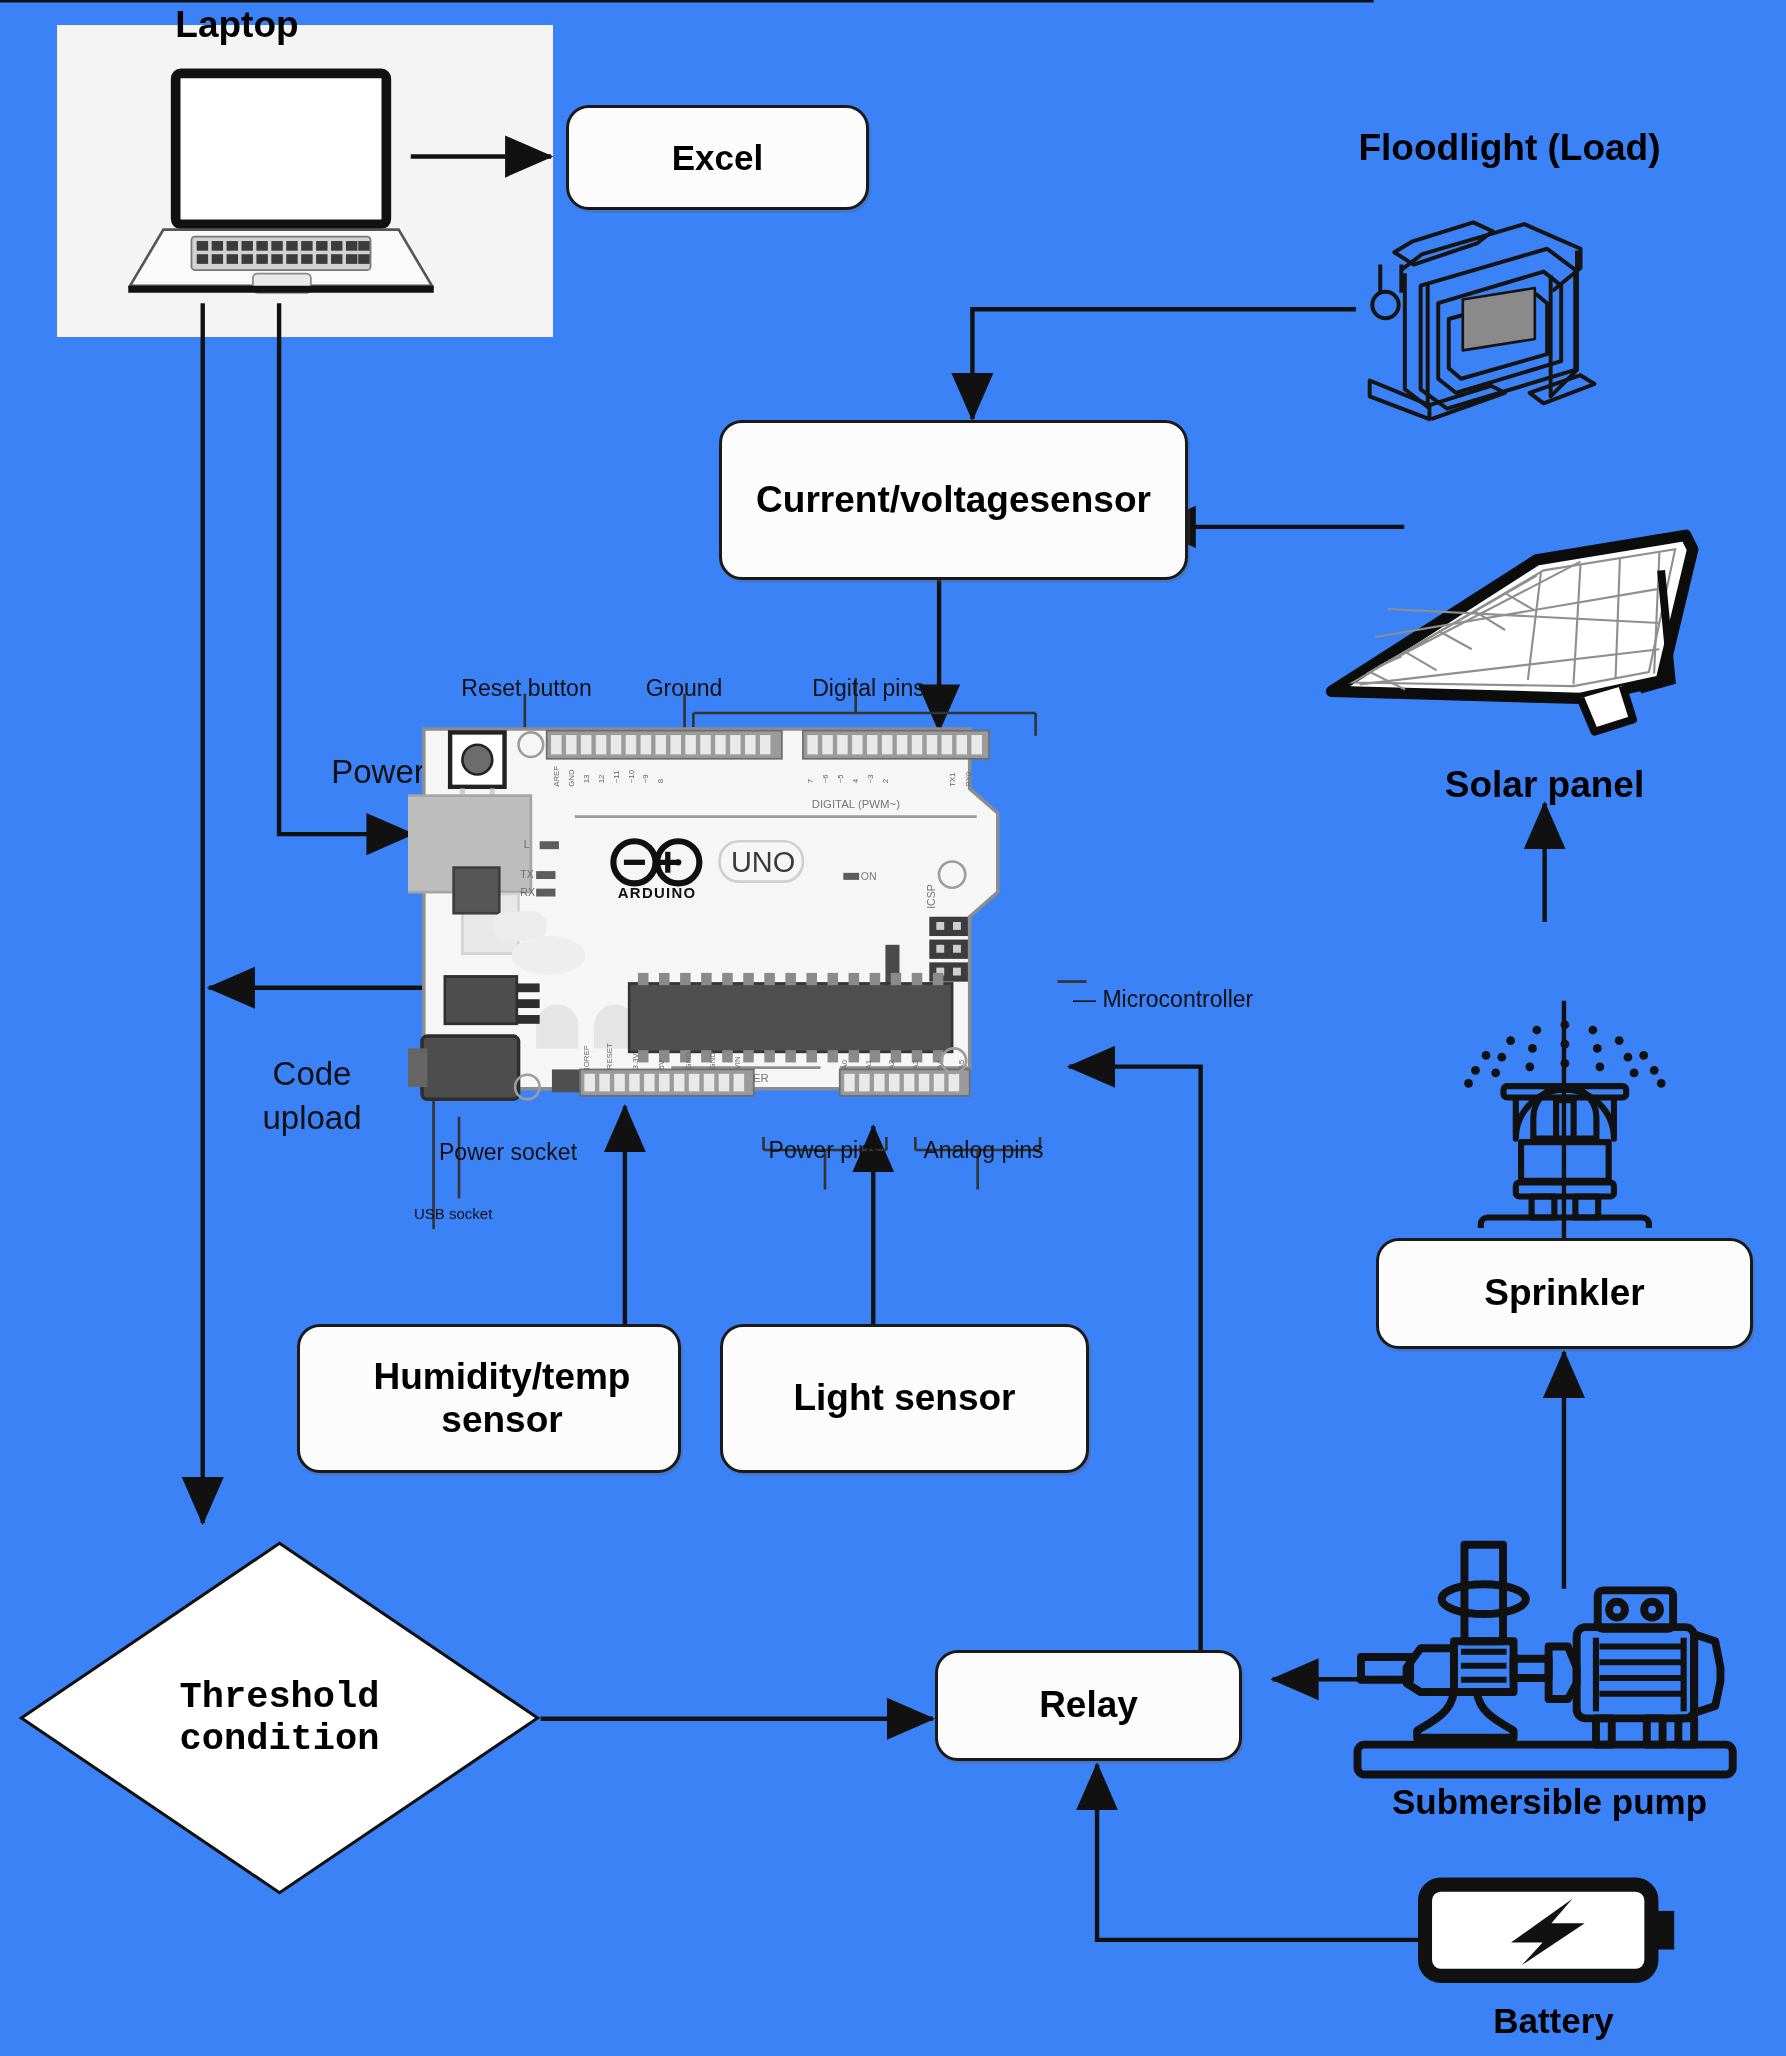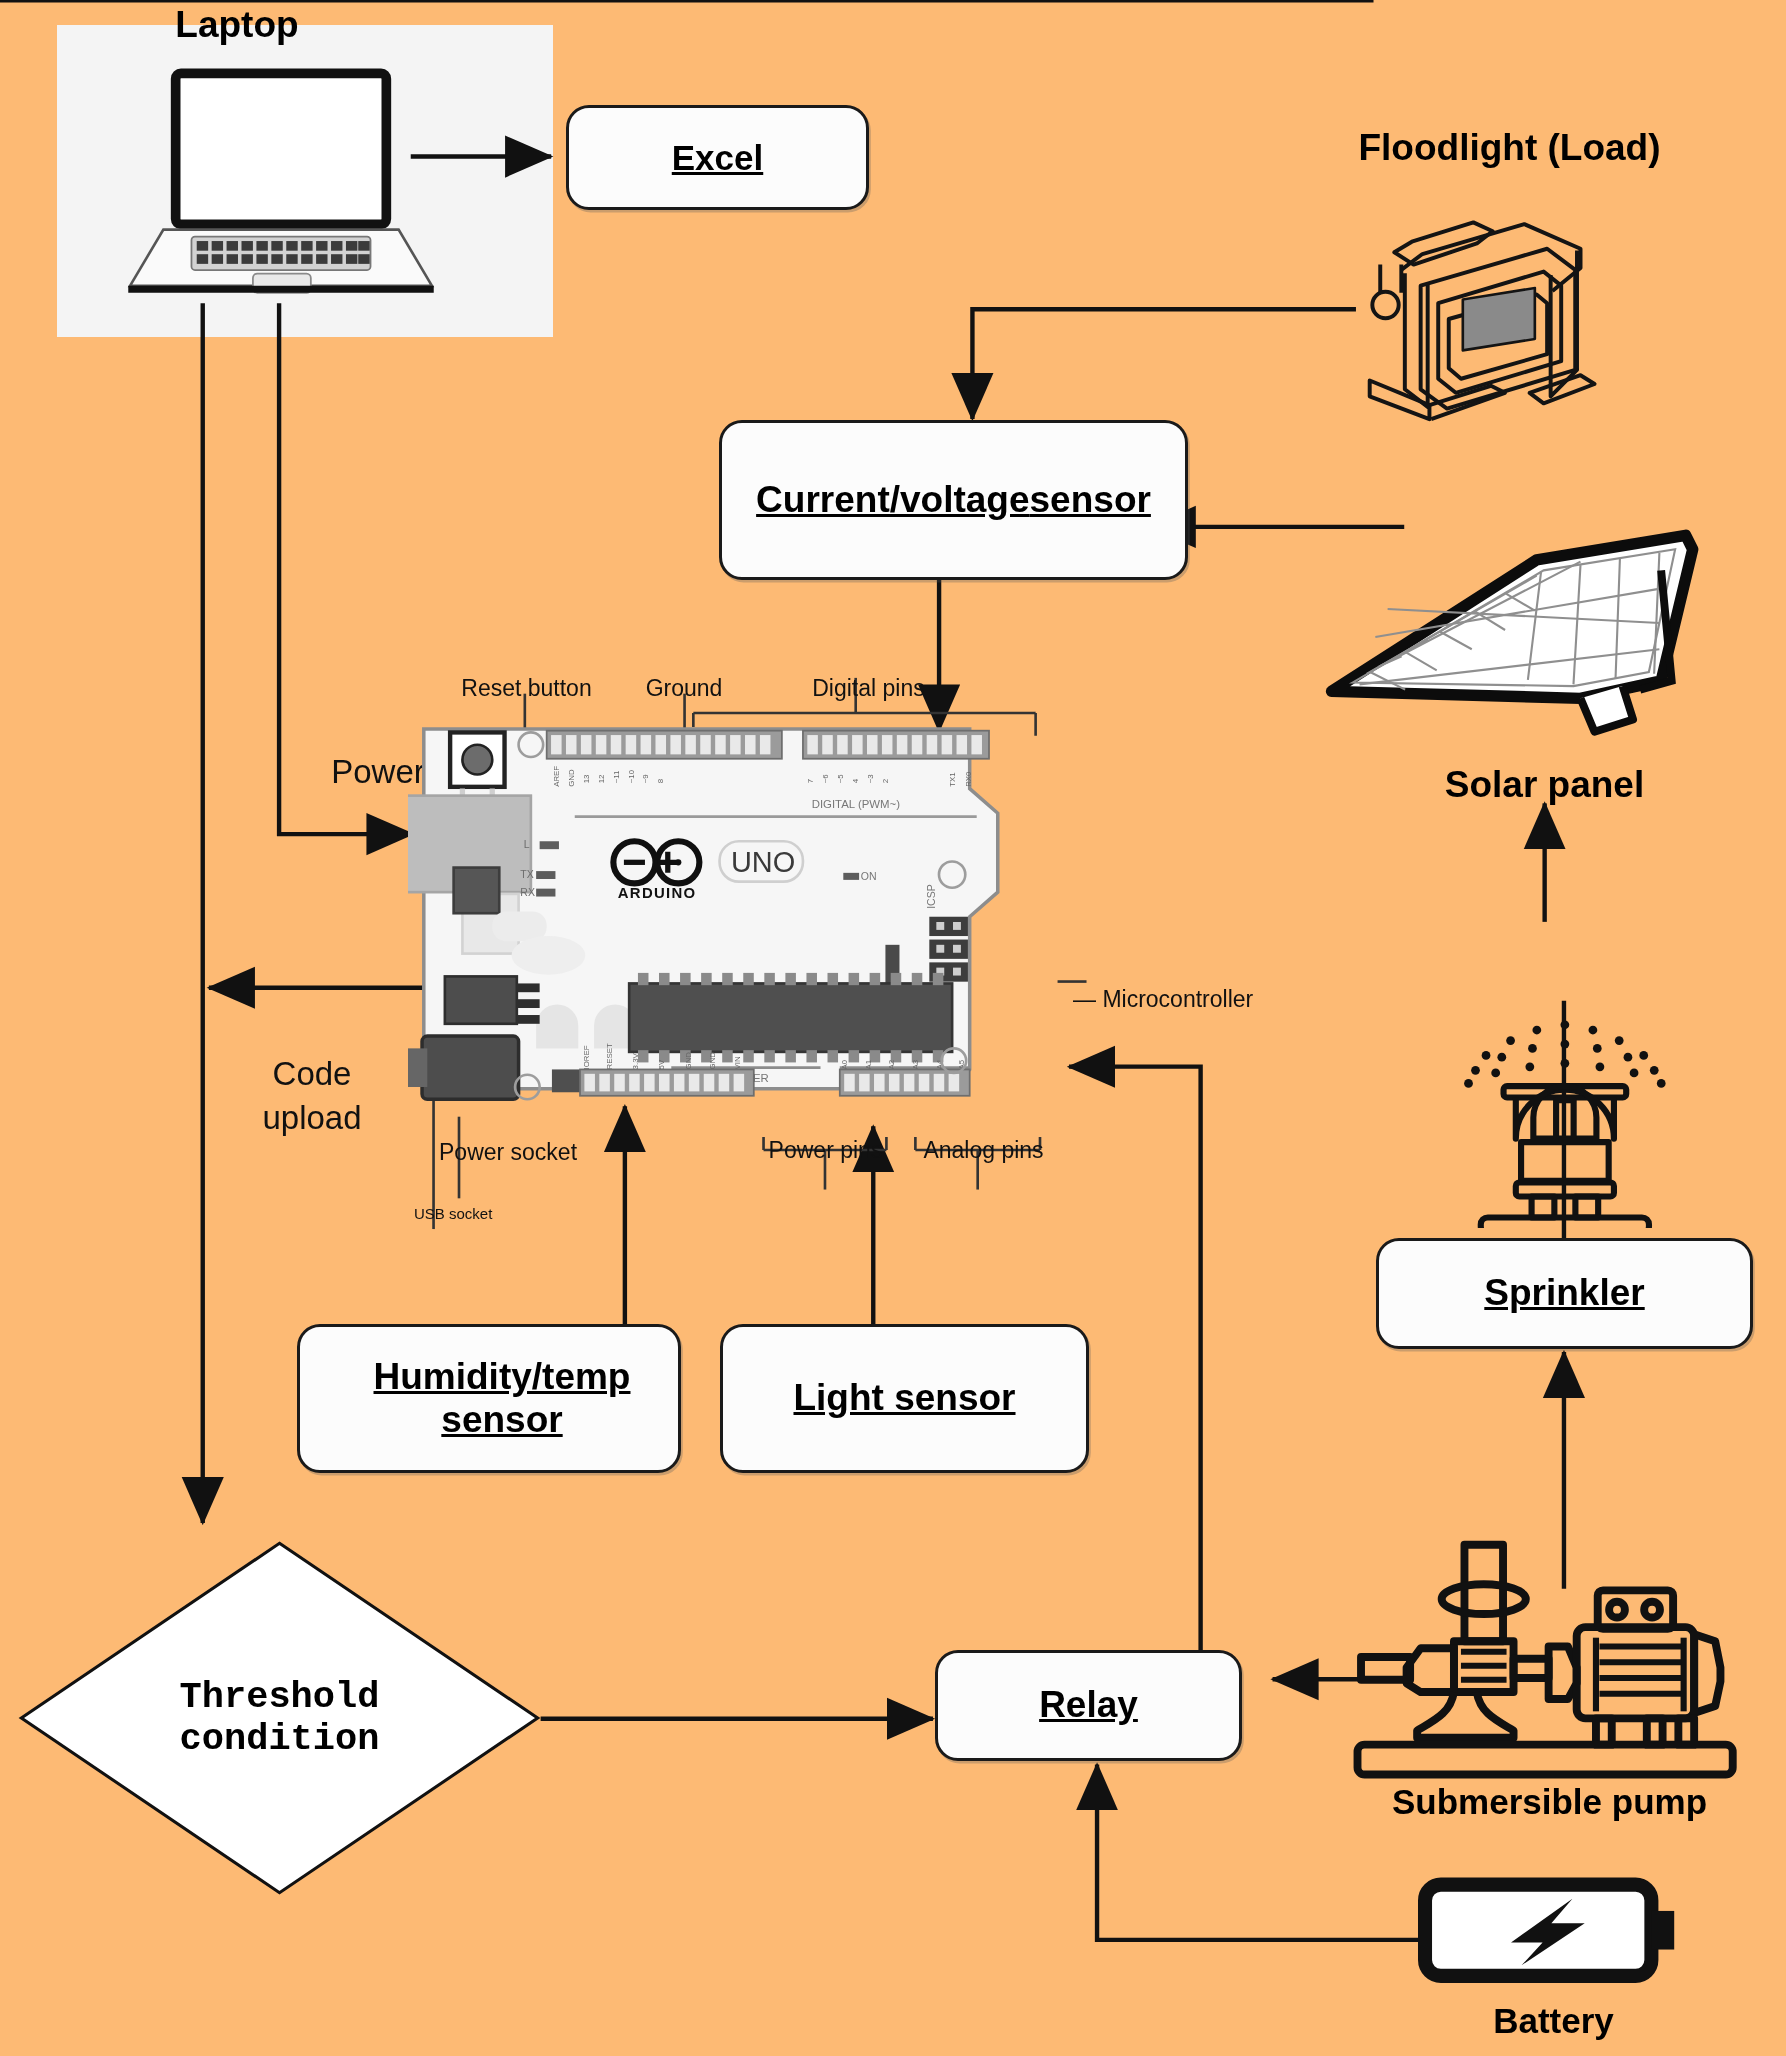--- a/index.html
+++ b/index.html
@@ -1,26 +1,26 @@
 <!DOCTYPE html>
 <html style="font-size:14px"><head>
 <meta charset="utf-8">
 <style>
   html,body{margin:0;padding:0;background:#ffffff;}
   body{font-family:"Liberation Sans",sans-serif;}
-  #stage{position:relative;width:1786px;height:2057px;background:#fdba74;overflow:hidden;}
+  #stage{position:relative;width:1786px;height:2057px;background:#3b82f6;overflow:hidden;}
 
   .lbl{position:absolute;color:#000;font-weight:bold;line-height:1.12;text-align:center;}
   .lbl-reg{position:absolute;color:#111;font-weight:normal;line-height:1.18;text-align:center;margin-top:24px;}
 
   
   .rbox{position:absolute;border:3.5px solid #1a1a1a;border-radius:23px;background:#fcfcfc;
         display:flex;align-items:center;justify-content:center;text-align:center;
         font-weight:bold;color:#000;line-height:1.14;box-sizing:border-box;
-        box-shadow:1.8px 2.6px 0 rgba(90,90,90,.30);text-decoration:underline;}
+        box-shadow:1.8px 2.6px 0 rgba(90,90,90,.30);}
 
   
   .diamond-wrap{position:absolute;font-family:Liberation Mono, monospace;}
   .diamond-wrap svg{display:block;}
   .diamond-text{position:absolute;left:0;top:0;width:100%;height:100%;
       display:flex;align-items:center;justify-content:center;text-align:center;
       font-weight:bold;line-height:1.14;color:#000;}
 
   .panel-bg{position:absolute;background:#f4f4f4;}
 

